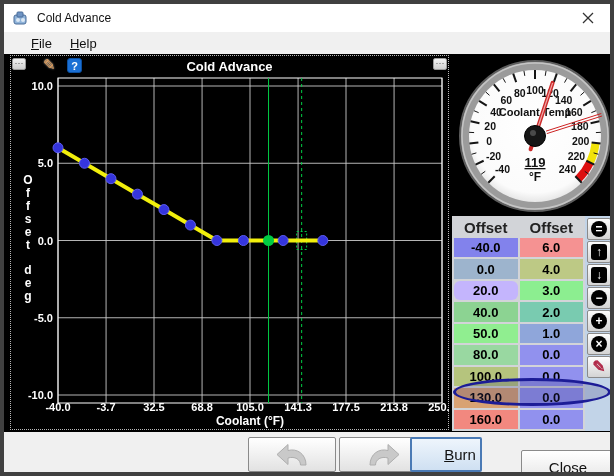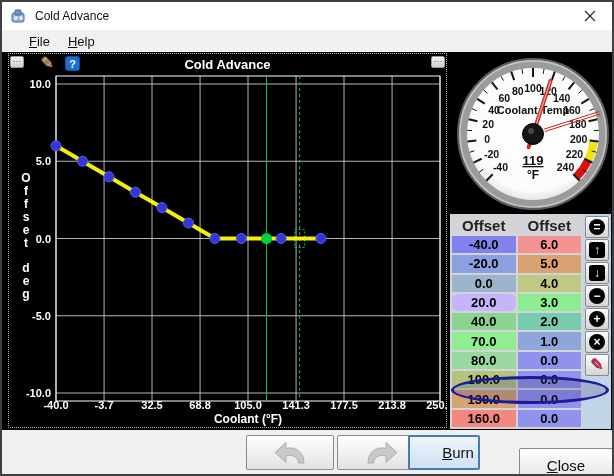--- a/index.html
+++ b/index.html
@@ -1,19 +1,19 @@
 <!DOCTYPE html>
 <html><head>
 <meta charset="utf-8">
 <style>
   html,body{margin:0;padding:0;background:#777;}
   *{box-sizing:border-box;}
   .window{
     position:relative;width:614px;height:476px;margin:0 auto;
-    border:2px solid #404040;background:#fff;overflow:hidden;
+    border:4px solid #404040;background:#fff;overflow:hidden;
     font-family:"Liberation Sans",sans-serif;
   }
   
   .titlebar{height:28px;display:flex;align-items:center;padding-left:8px;background:#fff;}
   .app-icon{width:17px;height:17px;flex:0 0 auto;}
   .title-text{font-size:12px;color:#111;margin-left:8px;}
   .close-btn{margin-left:auto;width:44px;height:28px;display:flex;align-items:center;justify-content:center;cursor:default;}
   
   .menubar{height:22px;background:#f0f0f0;display:flex;align-items:center;padding-left:18px;font-size:13px;color:#111;}
   .menu-item{padding:2px 9px;}
@@ -228,37 +228,33 @@
               <th>Offset</th>
               <th>Offset</th>
             </tr>
           </thead>
           <tbody id="table-body">
               <tr>
                 <td style="background: rgb(130, 130, 236);">-40.0</td>
                 <td style="background: rgb(245, 146, 146);">6.0</td>
               </tr>
               <tr>
-                <td style="background: rgb(140, 159, 224);">-20.0</td>
-                <td style="background: rgb(216, 162, 115);">5.0</td>
-              </tr>
-              <tr>
                 <td style="background: rgb(157, 180, 205);">0.0</td>
                 <td style="background: rgb(189, 201, 133); margin-left: 32px;">4.0</td>
               </tr>
               <tr>
                 <td style="background: #c4b5fd; border-radius: 6px;">20.0</td>
                 <td style="background: rgb(140, 238, 144);">3.0</td>
               </tr>
               <tr>
                 <td style="background: rgb(140, 211, 146);">40.0</td>
                 <td style="background: rgb(121, 203, 176);">2.0</td>
               </tr>
               <tr>
-                <td style="background: rgb(144, 238, 144);">70.0</td>
+                <td style="background: rgb(144, 238, 144);">50.0</td>
                 <td style="background: rgb(143, 166, 218);">1.0</td>
               </tr>
               <tr>
                 <td style="background: rgb(153, 216, 161);">80.0</td>
                 <td style="background: rgb(145, 145, 238);">0.0</td>
               </tr>
               <tr>
                 <td style="background: rgb(181, 196, 125);">100.0</td>
                 <td style="background: rgb(145, 145, 238);">0.0</td>
               </tr>

